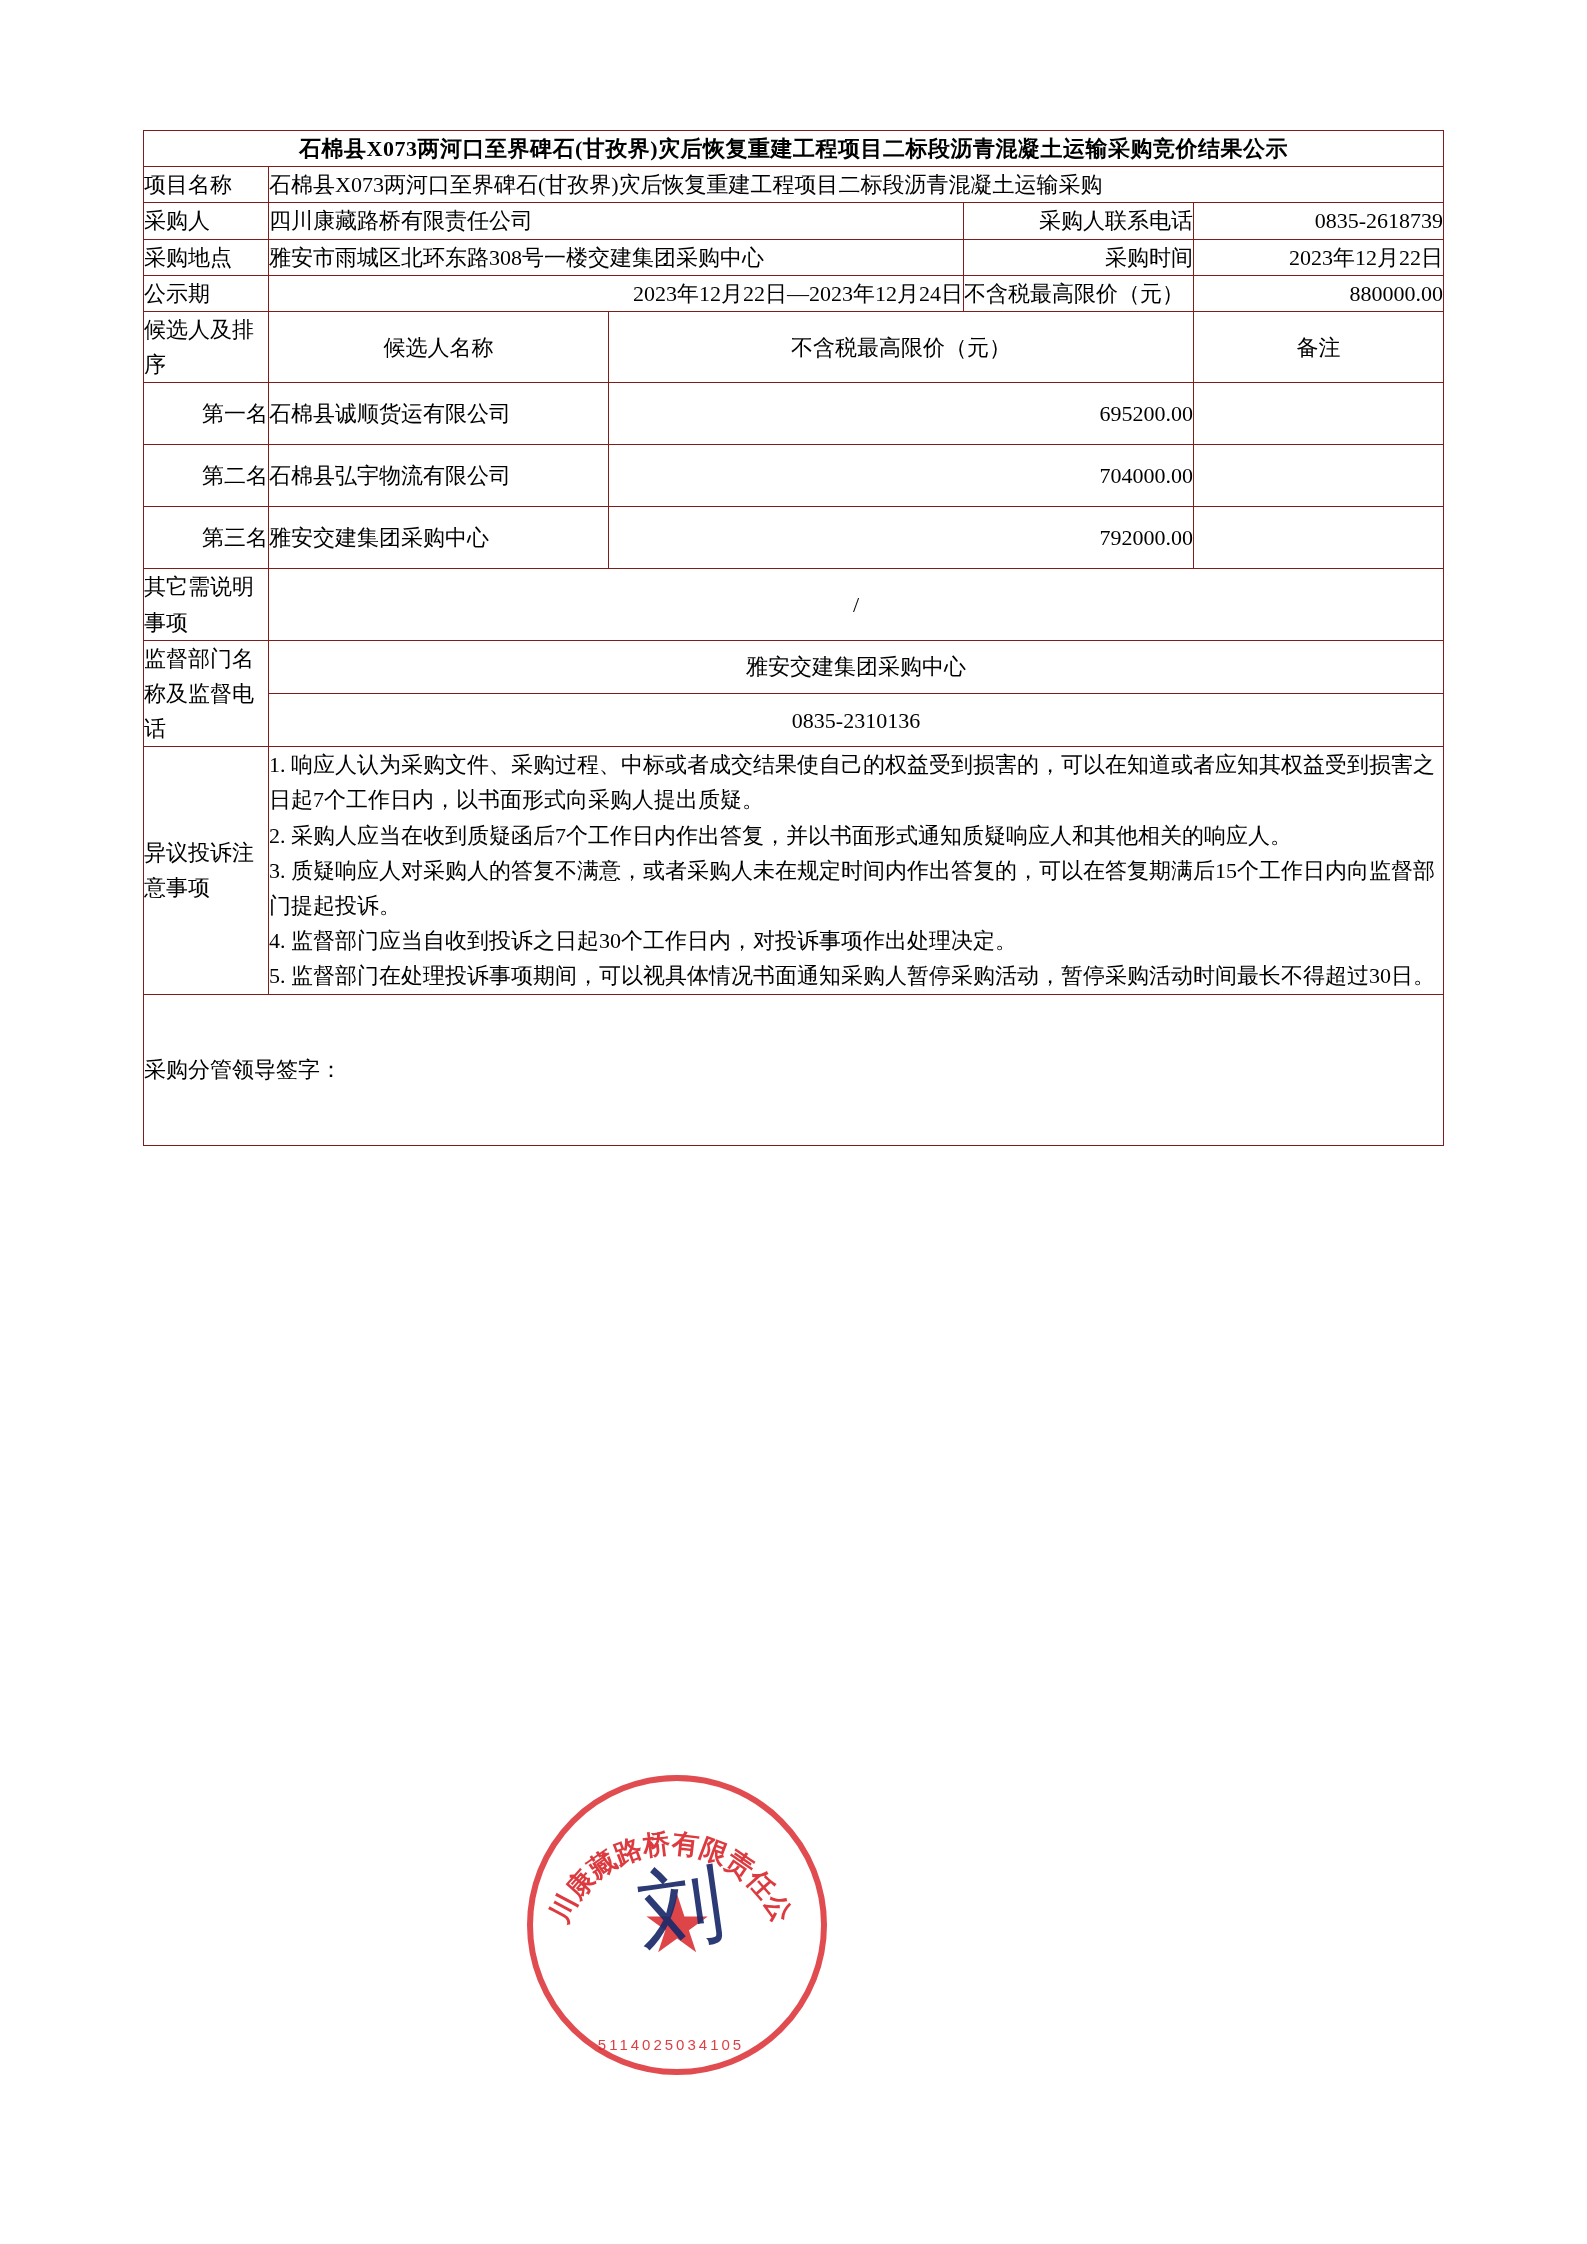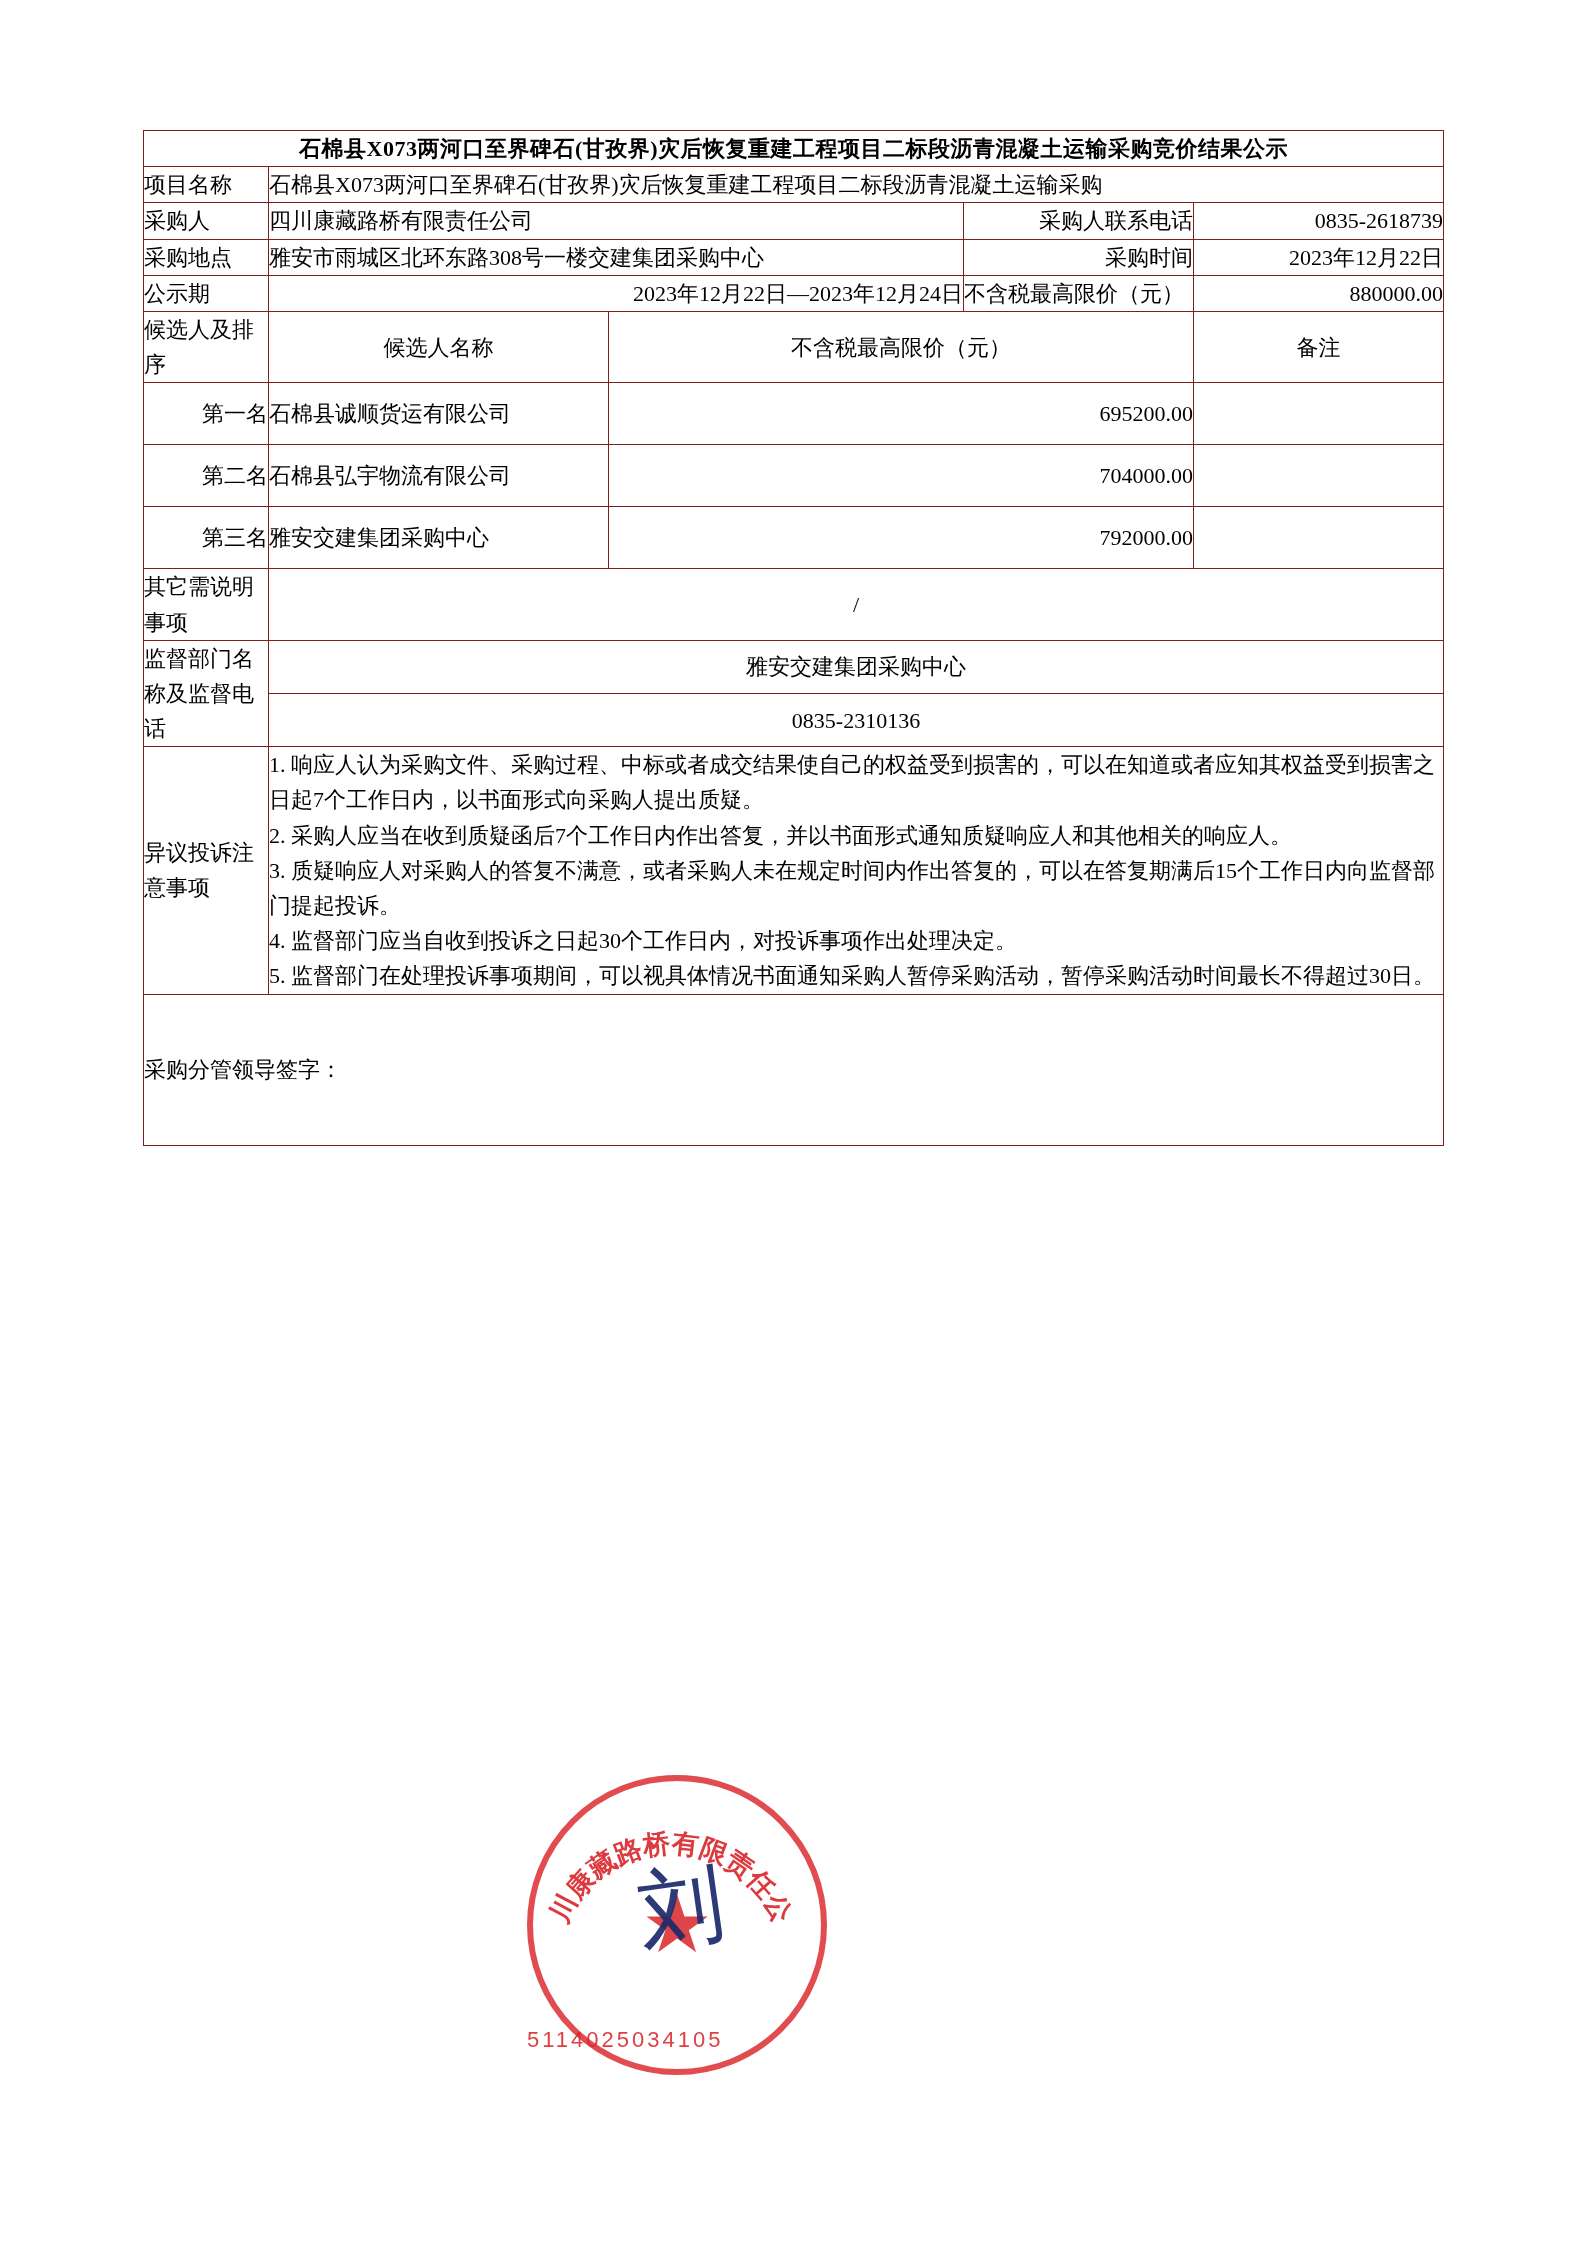--- a/index.html
+++ b/index.html
@@ -130,23 +130,24 @@
   .stamp .arc-text text {
     fill: #d9252a;
     font-family: "Liberation Serif", serif;
     font-size: 27px;
     font-weight: bold;
     opacity: 0.9;
   }
   .stamp .code {
     position: absolute;
     width: 288px;
+    text-align: center;
     bottom: 22px;
     color: #d9252a;
-    font-size: 22px;
+    font-size: 15px;
     letter-spacing: 3px;
     opacity: 0.88;
     font-family: "Liberation Sans", sans-serif;
   }
   .signature {
     position: absolute;
     left: 640px;
     top: 1840px;
     width: 220px;
     height: 150px;

